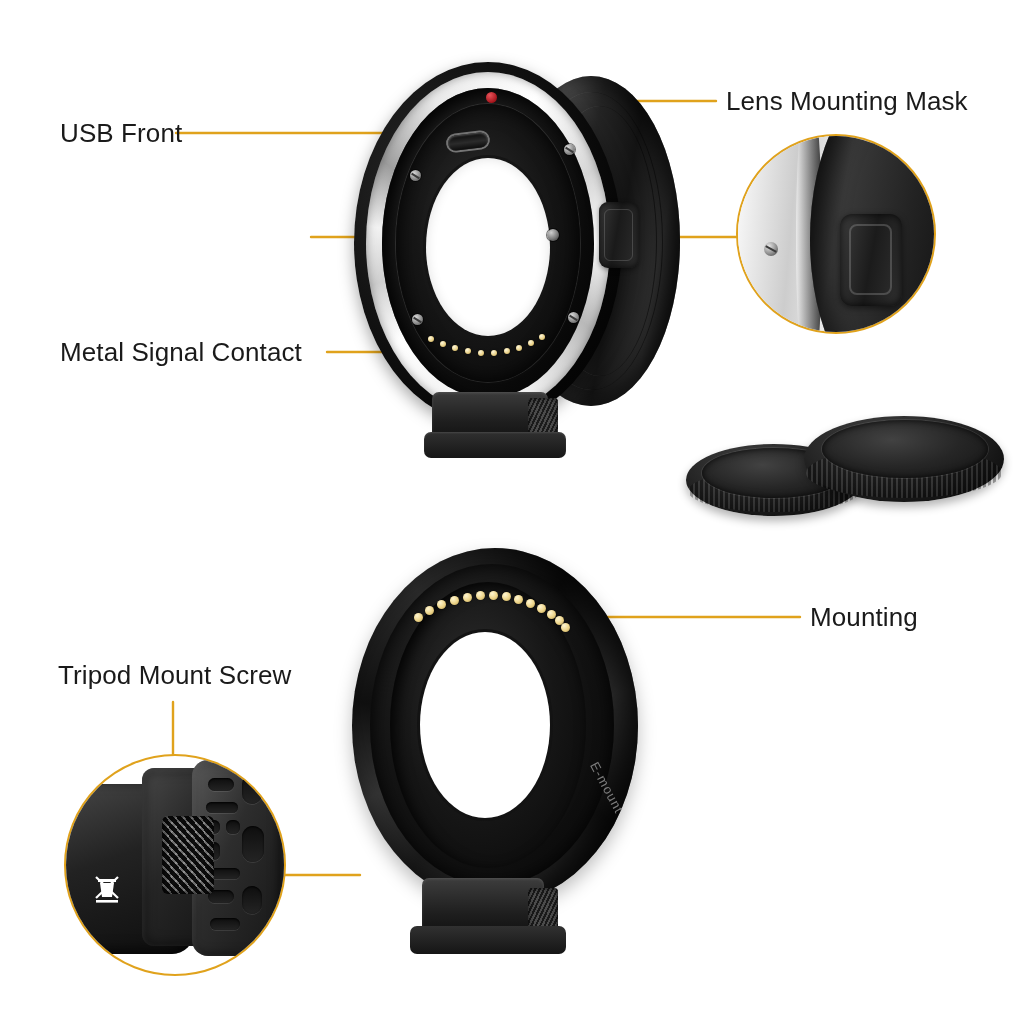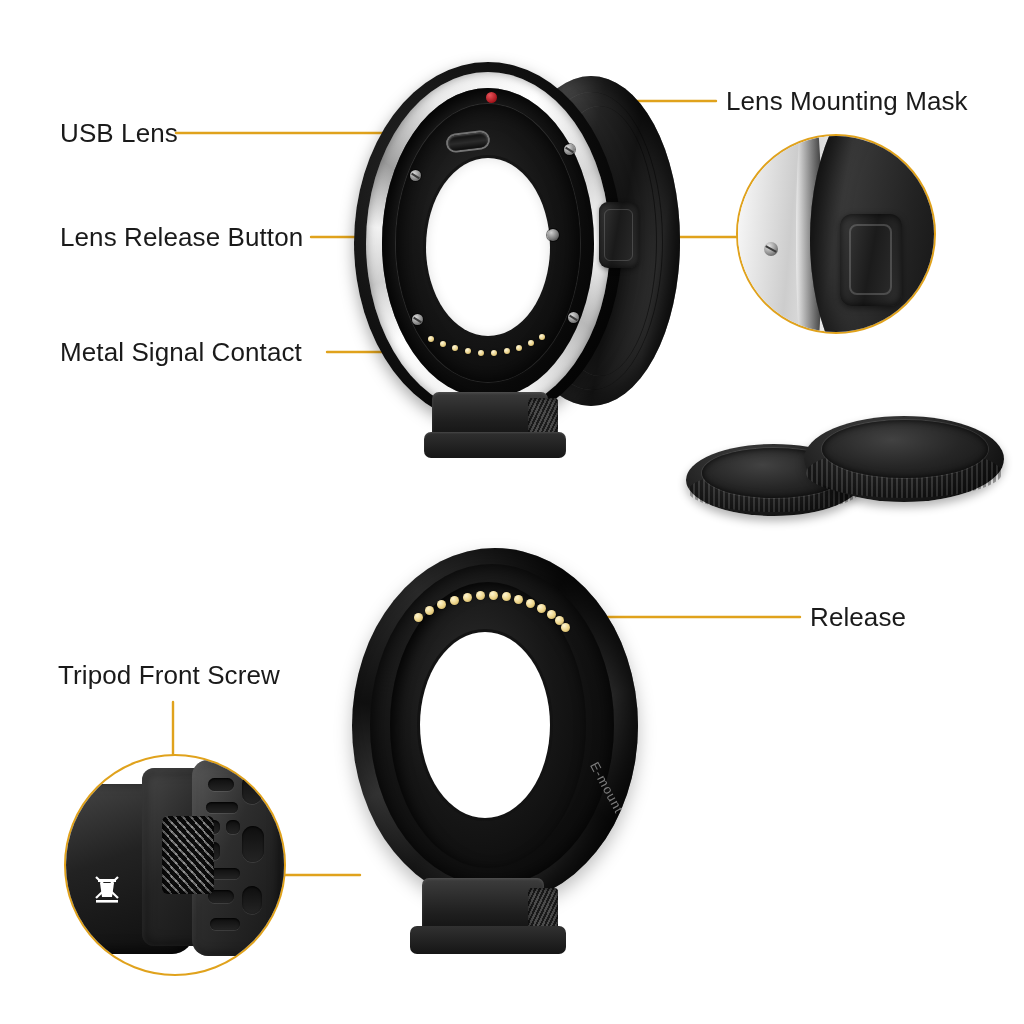--- a/index.html
+++ b/index.html
@@ -428,27 +428,26 @@
           <rect x="4" y="28" width="22" height="2.6"></rect>
         </g>
         <g stroke="#ffffff" stroke-width="2.2" fill="none">
           <line x1="4" y1="5" x2="26" y2="26"></line>
           <line x1="26" y1="5" x2="4" y2="26"></line>
         </g>
       </svg>
     </div>
   </div>
 
-  <div class="label" style="left:60px;top:118px;">USB Lens</div>
-
-  <div class="label" style="left:60px;top:222px;">Lens Release Button</div>
+  <div class="label" style="left:60px;top:118px;">USB Front</div>
+
 
   <div class="label" style="left:60px;top:337px;">Metal Signal Contact</div>
 
   <div class="label" style="left:726px;top:86px;">Lens Mounting Mask</div>
 
 
 
-  <div class="label" style="left:810px;top:602px;">Release</div>
-
-  <div class="label" style="left:58px;top:660px;">Tripod Front Screw</div>
+  <div class="label" style="left:810px;top:602px;">Mounting</div>
+
+  <div class="label" style="left:58px;top:660px;">Tripod Mount Screw</div>
 
 </div>
 
 </body></html>

